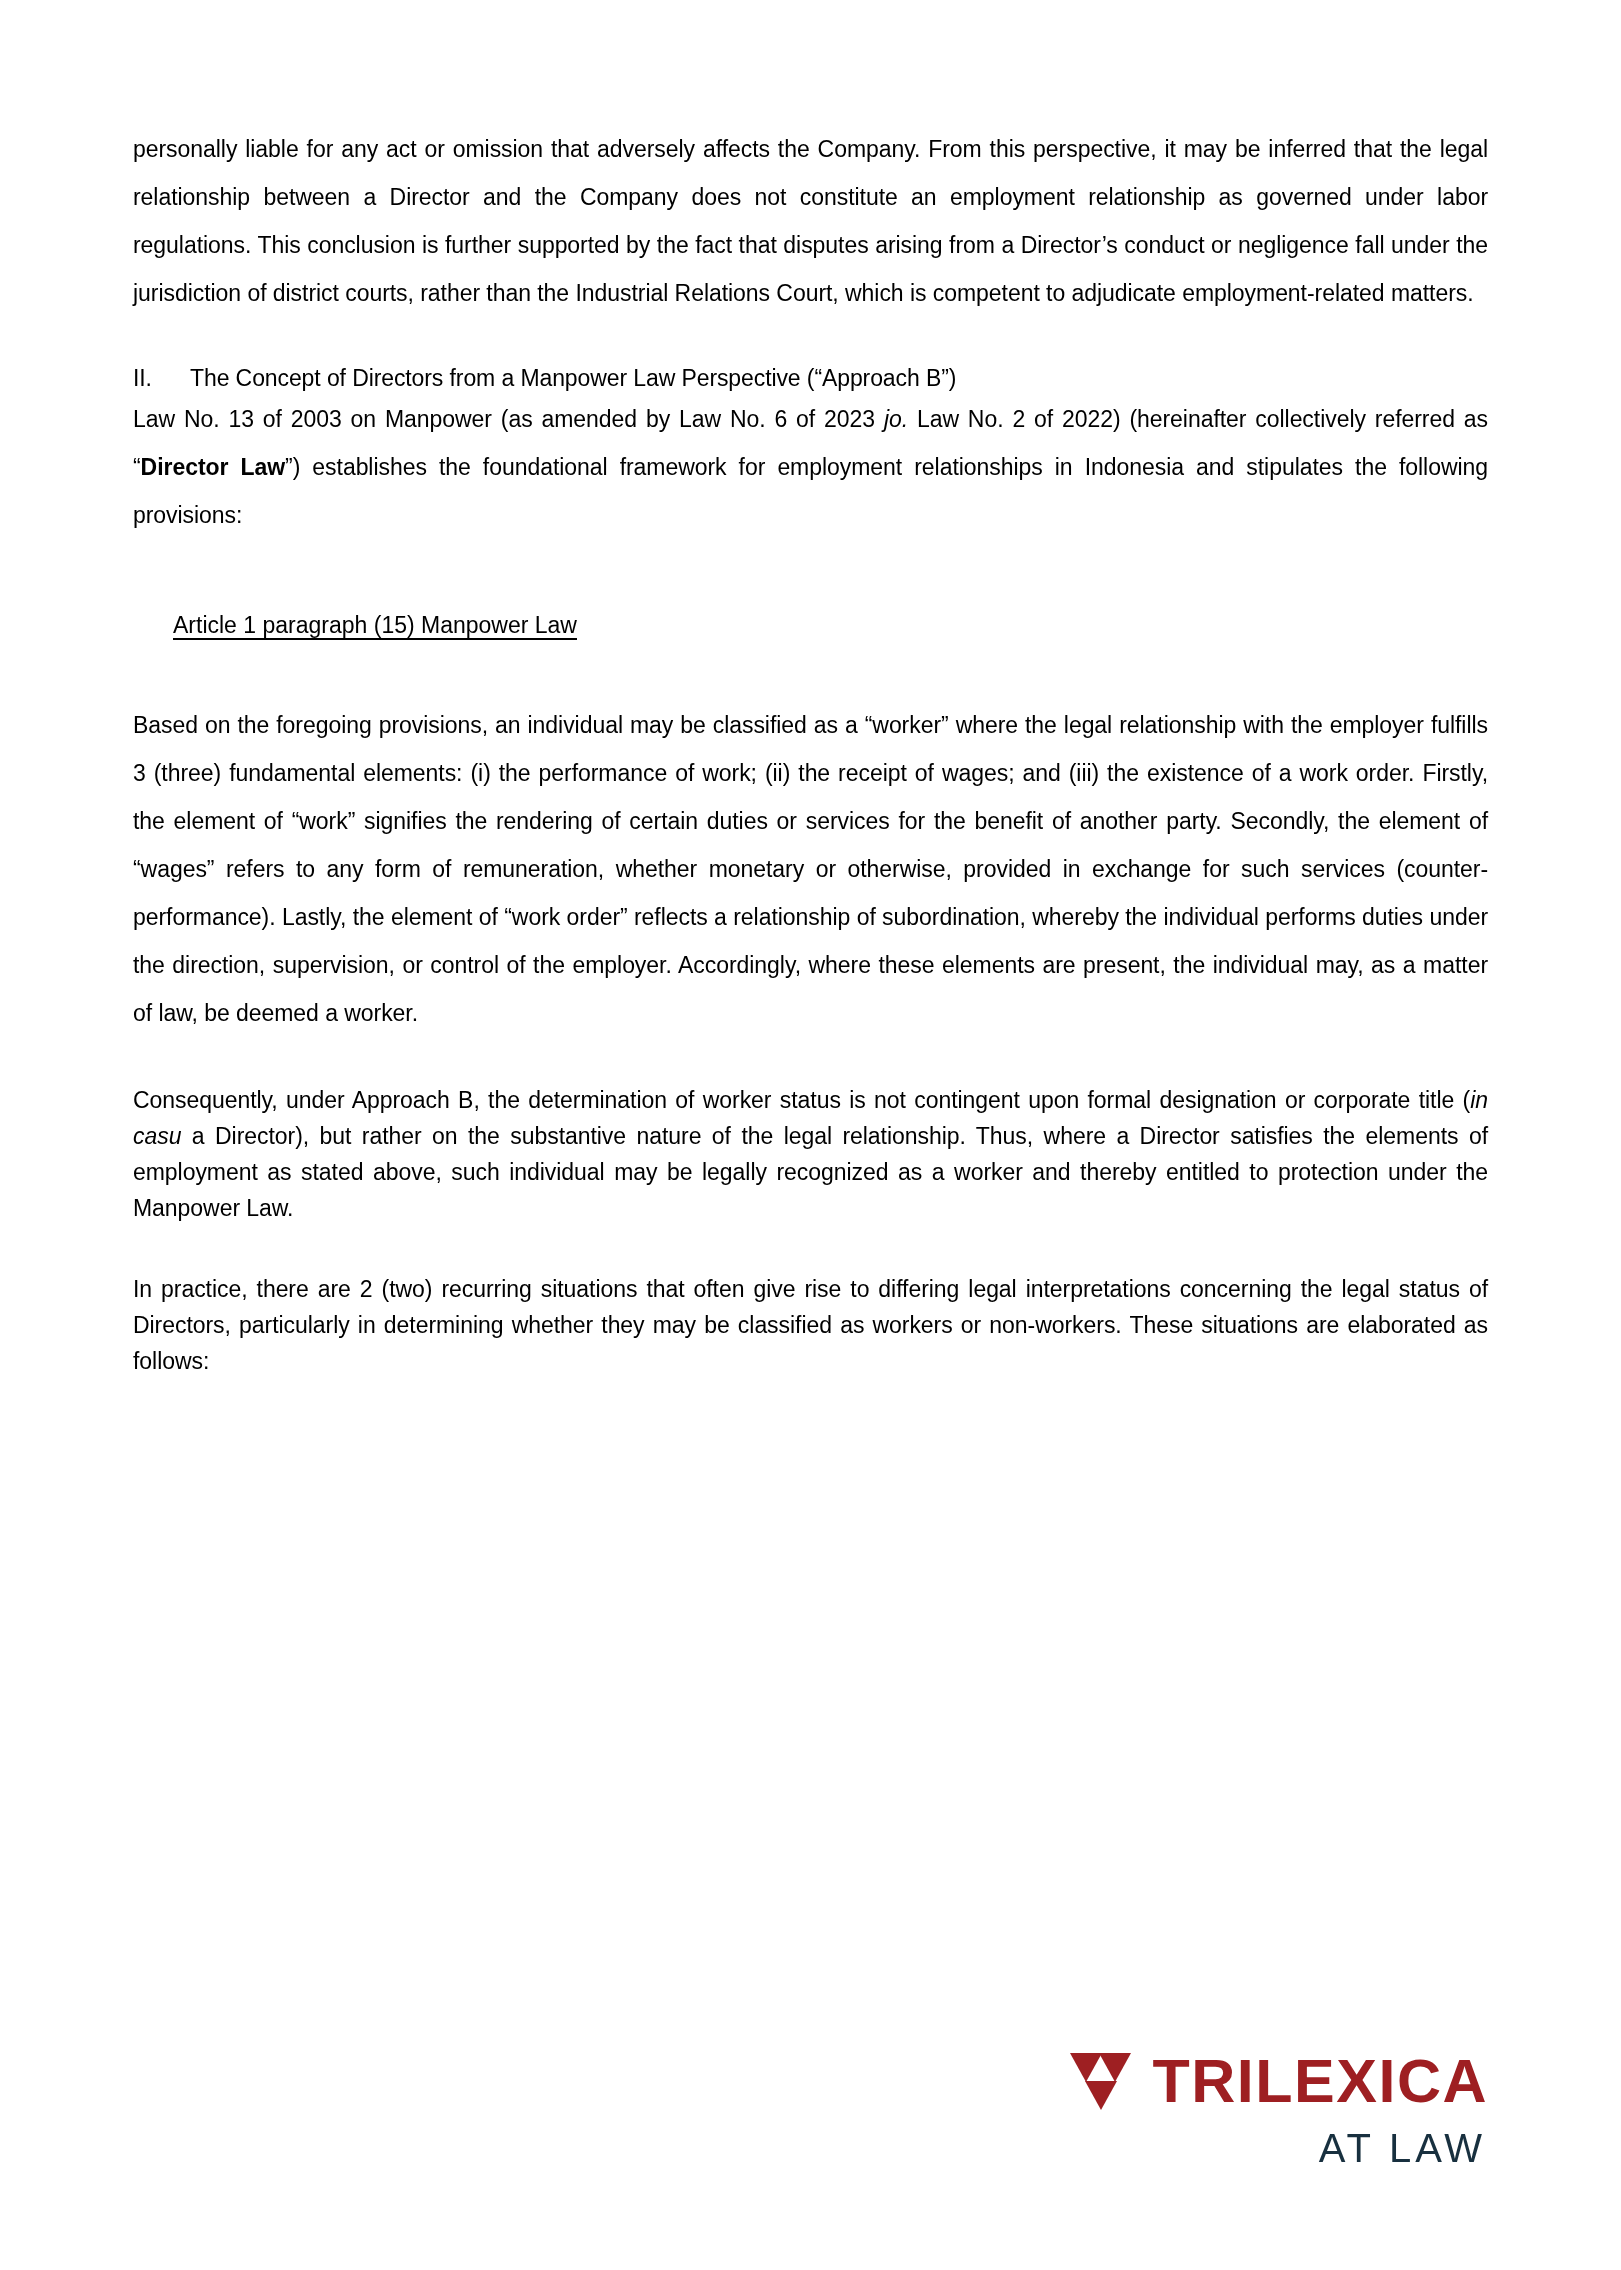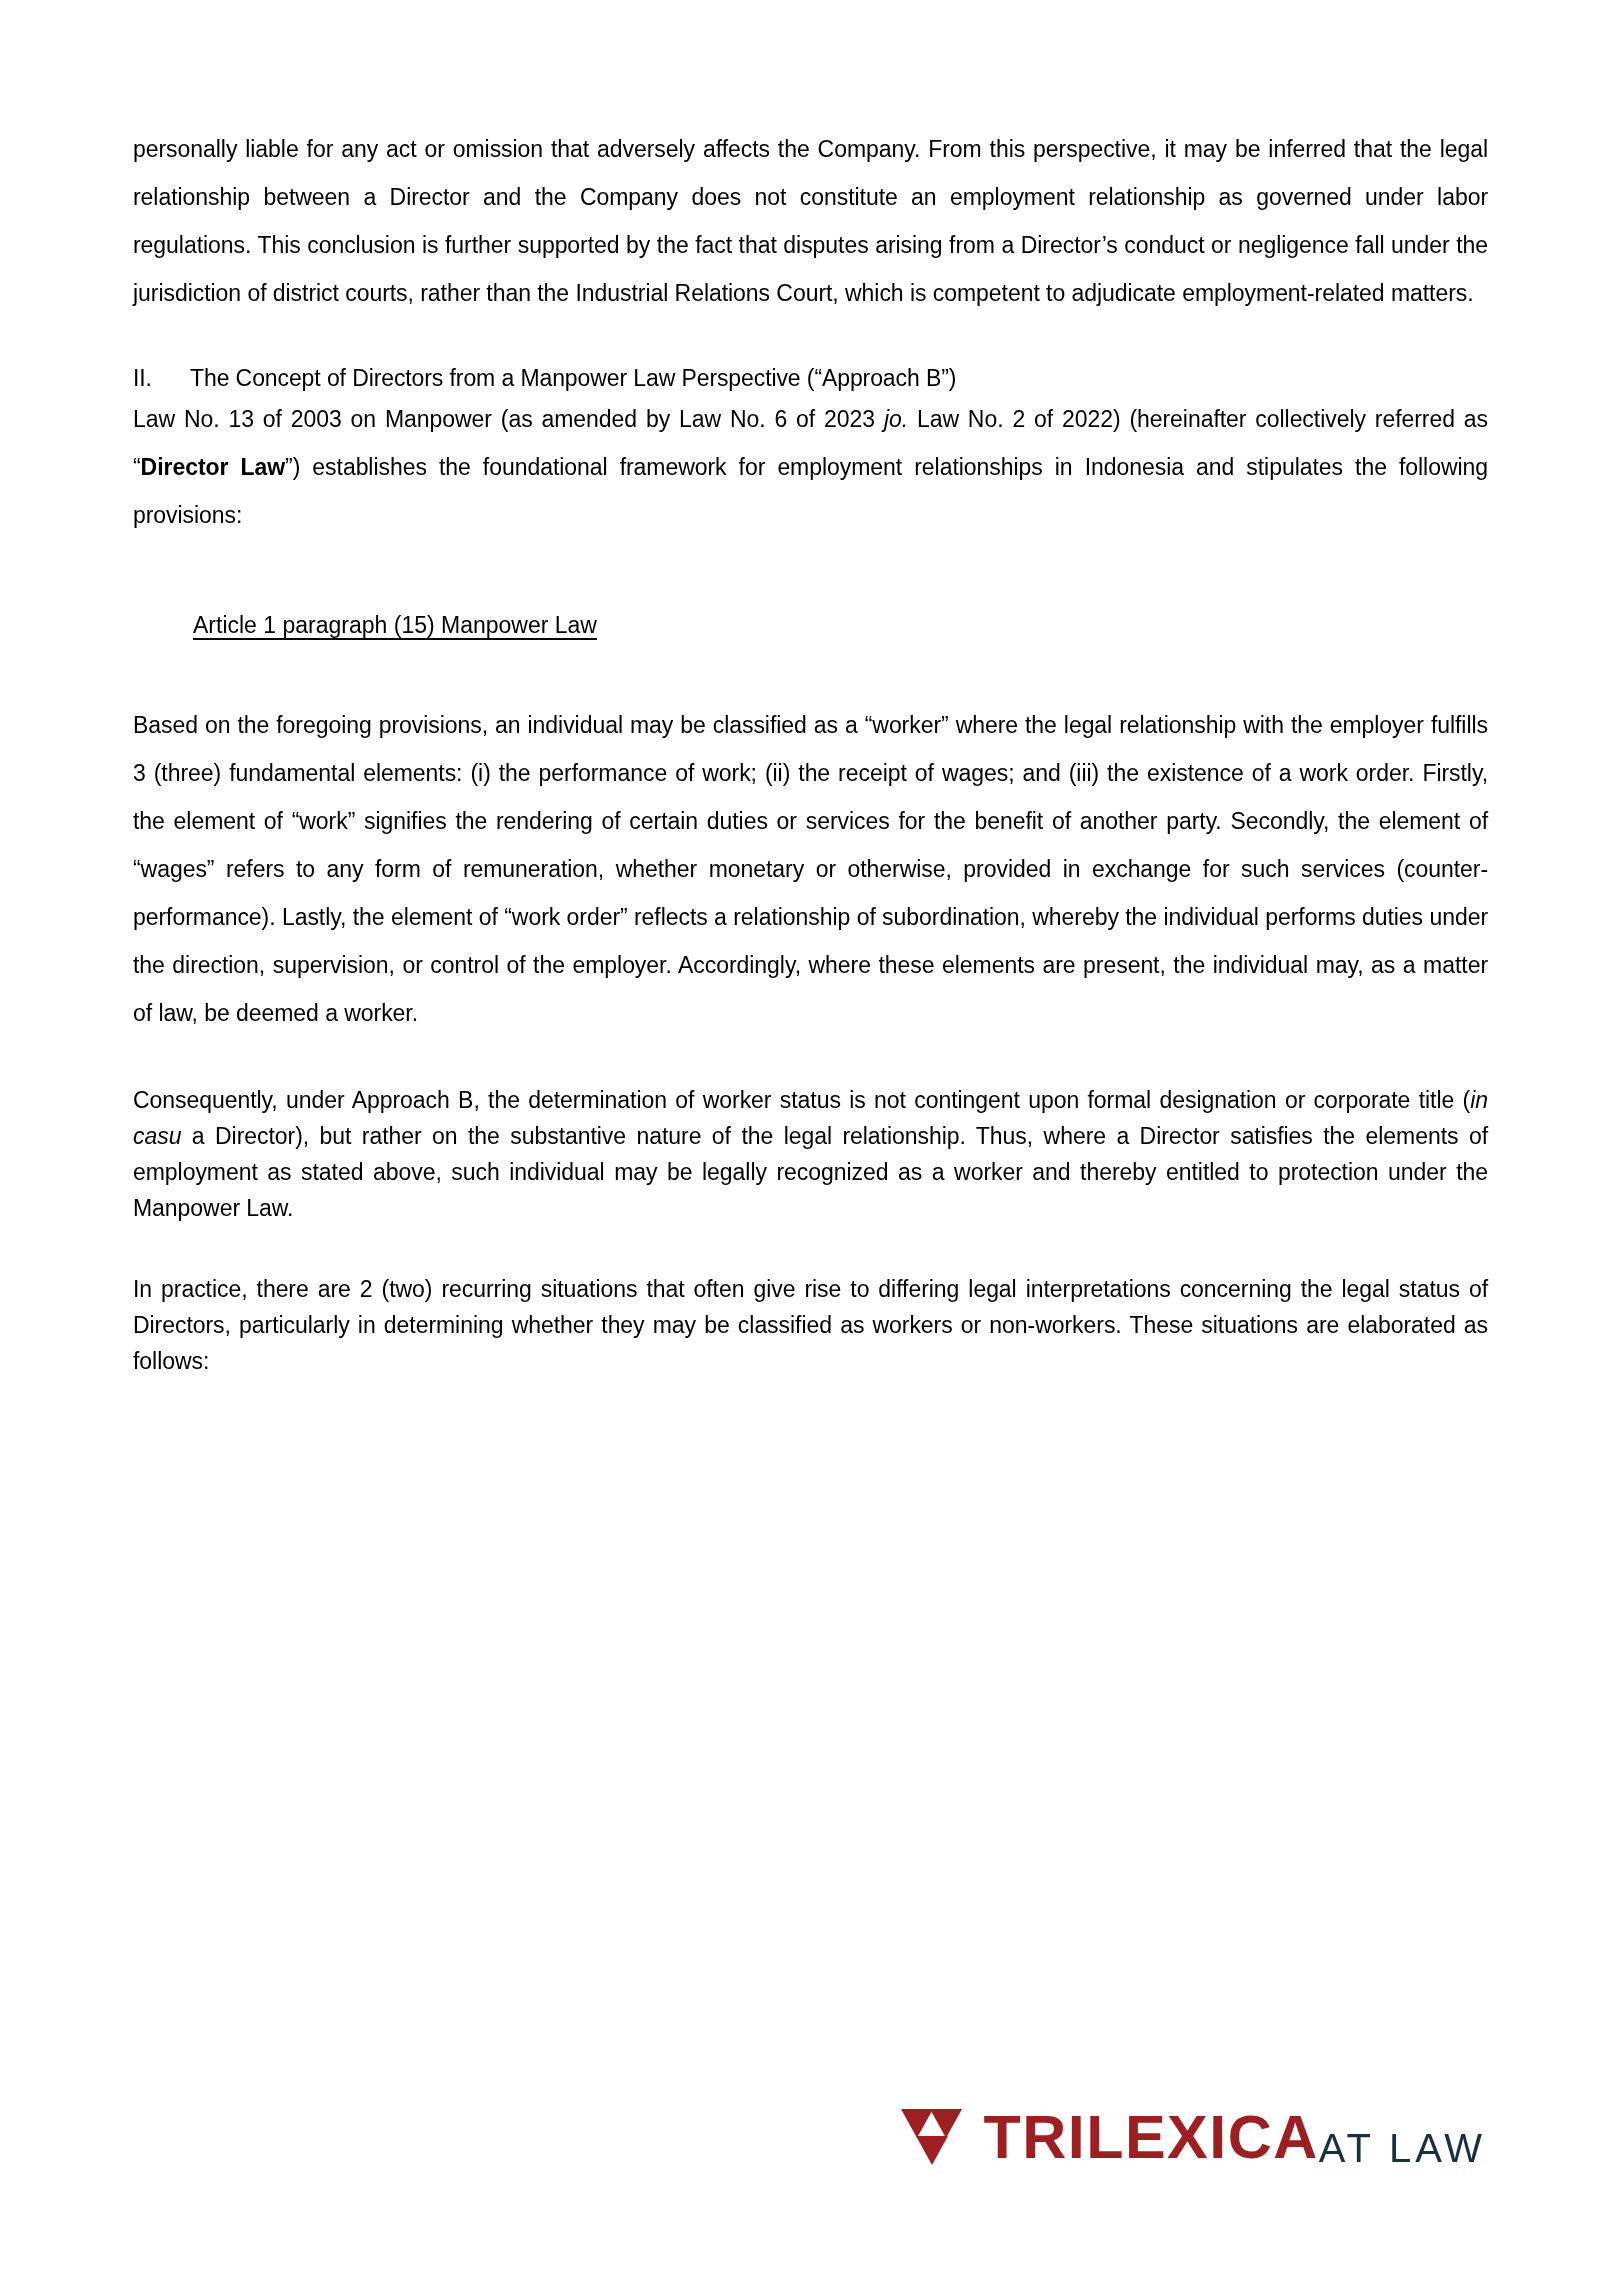--- a/index.html
+++ b/index.html
@@ -60,38 +60,38 @@
     margin-left: 37px;
     width: 1317px;
   }
   .quote-title {
     font-size: 23px;
     line-height: 33px;
     text-decoration: underline;
     text-underline-offset: 4.9px;
     display: inline-block;
   }
-  .quote-title.indented { margin-left: 23px; }
+  .quote-title.indented { margin-left: 3px; }
   .quote-text {
     margin: 0;
     font-size: 22.5px;
     font-style: italic;
     line-height: 43px;
     text-align: justify;
     letter-spacing: -0.05px;
   }
   .quote-text b { font-weight: bold; }
 
   
   .logo {
     position: absolute;
     right: 133px;
     bottom: 102px;
     display: flex;
-    flex-direction: row;
+    flex-direction: column;
     align-items: flex-end;
   }
   .logo-row {
     display: flex;
     align-items: center;
   }
   .logo-mark {
     width: 63px;
     height: 57px;
     position: relative;

